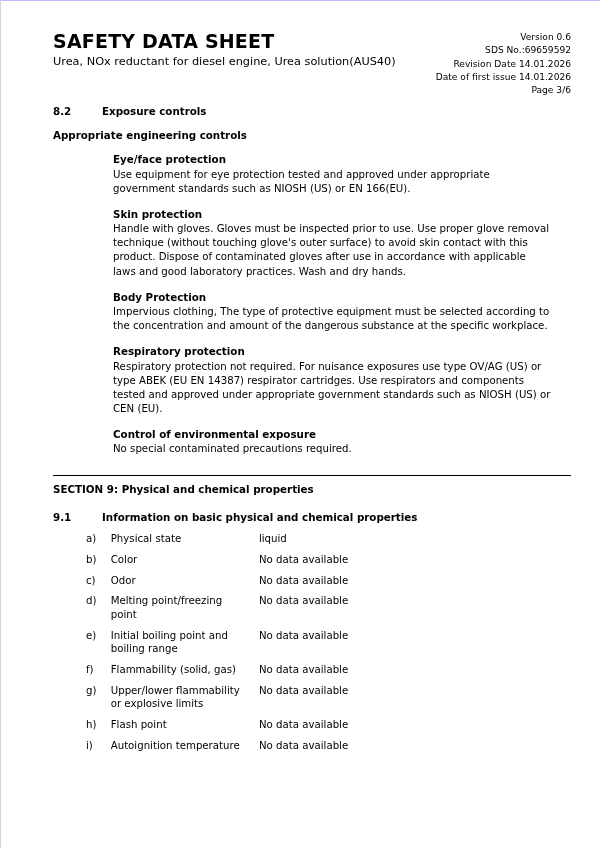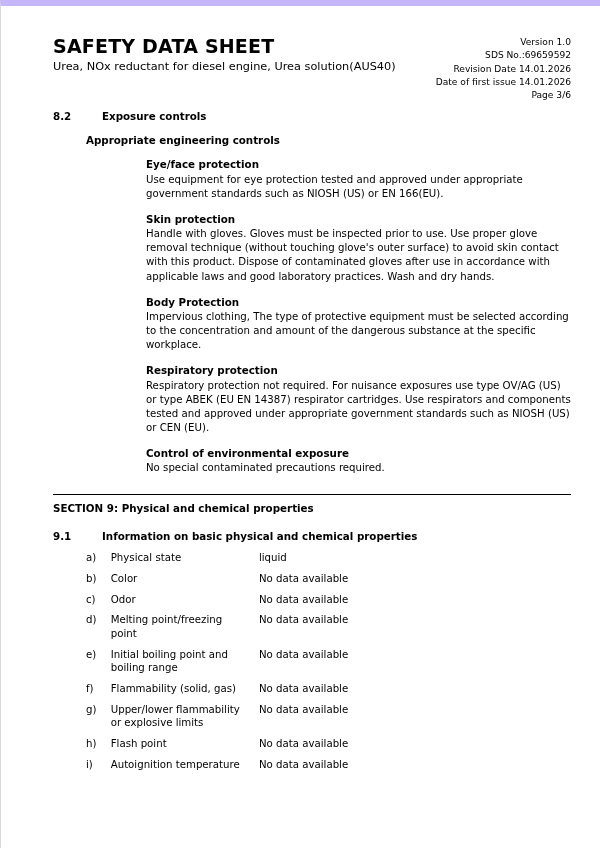--- a/index.html
+++ b/index.html
@@ -16,21 +16,21 @@
     overflow: hidden;
   }
   .page {
     position: absolute;
     left: 0; top: 0;
     width: 600px;
     height: 848px;
     background: #ffffff;
     box-sizing: border-box;
     border-left: 1px solid #d8d8d8;
-    border-top: 6px solid #c4b5fd;
+    border-top: 1px solid #c4b5fd;
   }
   .content {
     position: absolute;
     left: 52px;
     top: 30px;
     width: 518px;
   }
 
   
   .hdr {
@@ -78,21 +78,21 @@
     flex: 0 0 33px;
     font-size: 10.3px;
     font-weight: bold;
   }
   .numrow .numtitle {
     font-size: 10.3px;
     font-weight: bold;
   }
 
   
-  .lvl1 { margin-left: 33px; }
+  .lvl1 { }
   .lvl2 { margin-left: 60px; }
 
   .sub-h {
     font-size: 10.3px;
     font-weight: bold;
     margin-top: 12px;
     line-height: 1.3;
   }
   .sub-h.tight { margin-top: 11px; }
   .body-t {
@@ -145,21 +145,21 @@
 
 <div class="page">
   <div class="content">
 
     <div class="hdr">
       <div class="hdr-left">
         <div class="doc-title">SAFETY DATA SHEET</div>
         <div class="doc-product">Urea, NOx reductant for diesel engine, Urea solution(AUS40)</div>
       </div>
       <div class="hdr-right">
-        <div>Version 1.0</div>
+        <div>Version 0.6</div>
         <div>SDS No.:69659592</div>
         <div>Revision Date 14.01.2026</div>
         <div>Date of first issue 14.01.2026</div>
         <div>Page 3/6</div>
       </div>
     </div>
 
     <div class="numrow">
       <div class="num">8.2</div>
       <div class="numtitle">Exposure controls</div>

